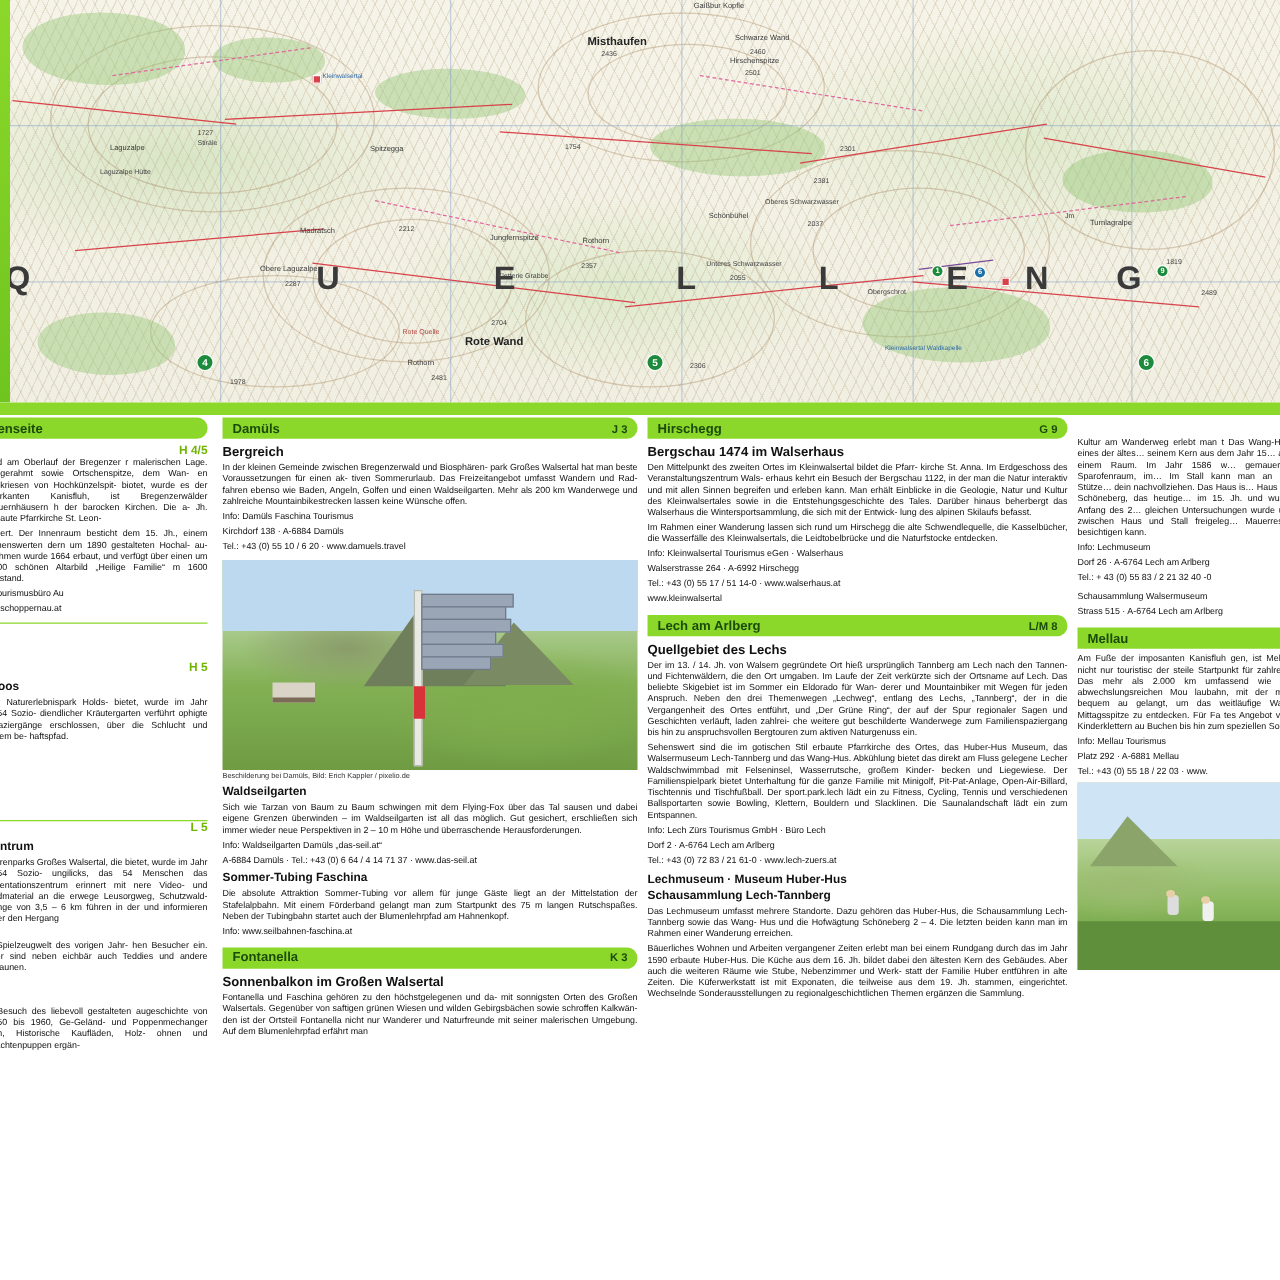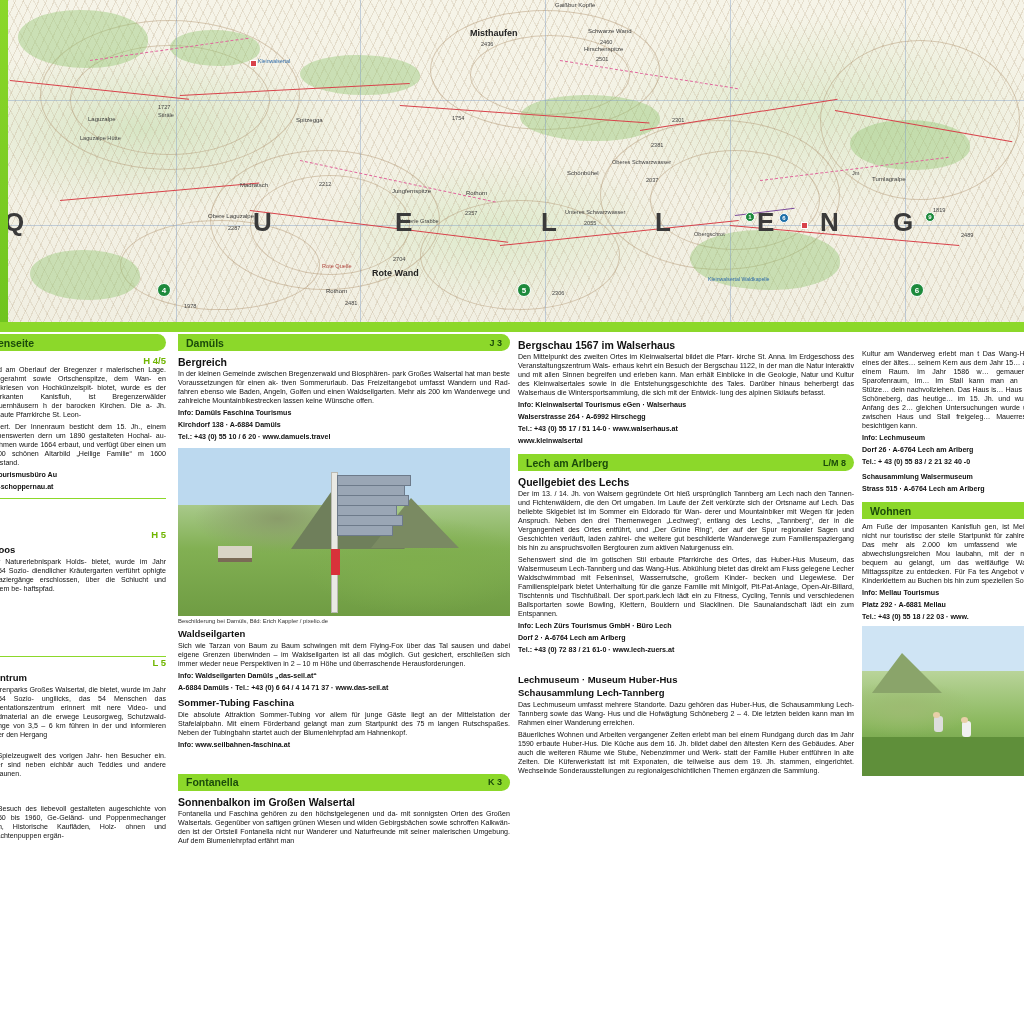--- a/index.html
+++ b/index.html
@@ -107,21 +107,21 @@
   }
   .h2 {
     font-size:10.5px; font-weight:bold; color:#111; margin:5px 0 2px 0; line-height:1.15;
   }
   .h3 {
     font-size:9.5px; font-weight:bold; color:#111; margin:5px 0 2px 0; line-height:1.15;
   }
   p.body {
     margin:0 0 3px 0; line-height:1.27; text-align:justify; font-size:7.1px;
   }
-  .info { font-weight:bold; font-size:7.1px; line-height:1.3; }
+  .info { font-weight:normal; font-size:7.1px; line-height:1.3; }
   .divider {
     border-top:1px solid #8cd82a; margin:6px 0 0 0;
   }
   .photo {
     width:100%; height:168px; margin:6px 0 2px 0;
     background:
       linear-gradient(#bcd9ef 0 34%, rgba(188,217,239,0) 34%),
       radial-gradient(ellipse 120px 50px at 30% 42%, #8a9c6a, rgba(138,156,106,0) 70%),
       radial-gradient(ellipse 160px 70px at 72% 70%, #7fae4d, rgba(127,174,77,0) 70%),
       linear-gradient(#a8c98a 34%, #82b053 60%, #6f9c43 100%);
@@ -307,63 +307,68 @@
 
     <div class="h3">Waldseilgarten</div>
     <p class="body">Sich wie Tarzan von Baum zu Baum schwingen mit dem Flying-Fox über das Tal sausen und dabei eigene Grenzen überwinden – im Waldseilgarten ist all das möglich. Gut gesichert, erschließen sich immer wieder neue Perspektiven in 2 – 10 m Höhe und überraschende Herausforderungen.</p>
     <p class="body info">Info: Waldseilgarten Damüls „das-seil.at“</p>
     <p class="body info">A-6884 Damüls · Tel.: +43 (0) 6 64 / 4 14 71 37 · www.das-seil.at</p>
 
     <div class="h3">Sommer-Tubing Faschina</div>
     <p class="body">Die absolute Attraktion Sommer-Tubing vor allem für junge Gäste liegt an der Mittelstation der Stafelalpbahn. Mit einem Förderband gelangt man zum Startpunkt des 75 m langen Rutschspaßes. Neben der Tubingbahn startet auch der Blumenlehrpfad am Hahnenkopf.</p>
     <p class="body info">Info: www.seilbahnen-faschina.at</p>
 
-    <div class="section-head" style="margin-top:24px;text-align:center;">
+    <div class="section-head" style="margin-top:8px;text-align:center;">
       <span class="nm">Fontanella</span>
       <span class="gr">K 3</span>
     </div>
     <div class="h2">Sonnenbalkon im Großen Walsertal</div>
     <p class="body">Fontanella und Faschina gehören zu den höchstgelegenen und da- mit sonnigsten Orten des Großen Walsertals. Gegenüber von saftigen grünen Wiesen und wilden Gebirgsbächen sowie schroffen Kalkwän- den ist der Ortsteil Fontanella nicht nur Wanderer und Naturfreunde mit seiner malerischen Umgebung. Auf dem Blumenlehrpfad erfährt man</p>
   </div>
 
   <div class="col col-2">
-    <div class="h2">Bergschau 1567 im Walserhaus</div>
+    <div class="section-head">
+      <span class="nm">Hirschegg</span>
+      <span class="gr">G 9</span>
+    </div>
+    <div class="h2">Bergschau 1474 im Walserhaus</div>
     <p class="body">Den Mittelpunkt des zweiten Ortes im Kleinwalsertal bildet die Pfarr- kirche St. Anna. Im Erdgeschoss des Veranstaltungszentrum Wals- erhaus kehrt ein Besuch der Bergschau 1122, in der man die Natur interaktiv und mit allen Sinnen begreifen und erleben kann. Man erhält Einblicke in die Geologie, Natur und Kultur des Kleinwalsertales sowie in die Entstehungsgeschichte des Tales. Darüber hinaus beherbergt das Walserhaus die Wintersportsammlung, die sich mit der Entwick- lung des alpinen Skilaufs befasst.</p>
+    <p class="body">Im Rahmen einer Wanderung lassen sich rund um Hirschegg die alte Schwendlequelle, die Kasselbücher, die Wasserfälle des Kleinwalsertals, die Leidtobelbrücke und die Naturfstocke entdecken.</p>
     <p class="body info">Info: Kleinwalsertal Tourismus eGen · Walserhaus</p>
     <p class="body info">Walserstrasse 264 · A-6992 Hirschegg</p>
     <p class="body info">Tel.: +43 (0) 55 17 / 51 14-0 · www.walserhaus.at</p>
     <p class="body info">www.kleinwalsertal</p>
 
     <div class="section-head" style="margin-top:8px;">
       <span class="nm">Lech am Arlberg</span>
       <span class="gr">L/M 8</span>
     </div>
     <div class="h2">Quellgebiet des Lechs</div>
     <p class="body">Der im 13. / 14. Jh. von Walsern gegründete Ort hieß ursprünglich Tannberg am Lech nach den Tannen- und Fichtenwäldern, die den Ort umgaben. Im Laufe der Zeit verkürzte sich der Ortsname auf Lech. Das beliebte Skigebiet ist im Sommer ein Eldorado für Wan- derer und Mountainbiker mit Wegen für jeden Anspruch. Neben den drei Themenwegen „Lechweg“, entlang des Lechs, „Tannberg“, der in die Vergangenheit des Ortes entführt, und „Der Grüne Ring“, der auf der Spur regionaler Sagen und Geschichten verläuft, laden zahlrei- che weitere gut beschilderte Wanderwege zum Familienspaziergang bis hin zu anspruchsvollen Bergtouren zum aktiven Naturgenuss ein.</p>
     <p class="body">Sehenswert sind die im gotischen Stil erbaute Pfarrkirche des Ortes, das Huber-Hus Museum, das Walsermuseum Lech-Tannberg und das Wang-Hus. Abkühlung bietet das direkt am Fluss gelegene Lecher Waldschwimmbad mit Felseninsel, Wasserrutsche, großem Kinder- becken und Liegewiese. Der Familienspielpark bietet Unterhaltung für die ganze Familie mit Minigolf, Pit-Pat-Anlage, Open-Air-Billard, Tischtennis und Tischfußball. Der sport.park.lech lädt ein zu Fitness, Cycling, Tennis und verschiedenen Ballsportarten sowie Bowling, Klettern, Bouldern und Slacklinen. Die Saunalandschaft lädt ein zum Entspannen.</p>
     <p class="body info">Info: Lech Zürs Tourismus GmbH · Büro Lech</p>
     <p class="body info">Dorf 2 · A-6764 Lech am Arlberg</p>
     <p class="body info">Tel.: +43 (0) 72 83 / 21 61-0 · www.lech-zuers.at</p>
 
-    <div class="h3" style="margin-top:20px;">Lechmuseum · Museum Huber-Hus</div>
+    <div class="h3" style="margin-top:6px;">Lechmuseum · Museum Huber-Hus</div>
     <div class="h3" style="margin-top:0;">Schausammlung Lech-Tannberg</div>
     <p class="body">Das Lechmuseum umfasst mehrere Standorte. Dazu gehören das Huber-Hus, die Schausammlung Lech-Tannberg sowie das Wang- Hus und die Hofwägtung Schöneberg 2 – 4. Die letzten beiden kann man im Rahmen einer Wanderung erreichen.</p>
     <p class="body">Bäuerliches Wohnen und Arbeiten vergangener Zeiten erlebt man bei einem Rundgang durch das im Jahr 1590 erbaute Huber-Hus. Die Küche aus dem 16. Jh. bildet dabei den ältesten Kern des Gebäudes. Aber auch die weiteren Räume wie Stube, Nebenzimmer und Werk- statt der Familie Huber entführen in alte Zeiten. Die Küferwerkstatt ist mit Exponaten, die teilweise aus dem 19. Jh. stammen, eingerichtet. Wechselnde Sonderausstellungen zu regionalgeschichtlichen Themen ergänzen die Sammlung.</p>
   </div>
 
   <div class="col col-3">
     <p class="body" style="margin-top:16px;">Kultur am Wanderweg erlebt man t Das Wang-Hus, eines der ältes… seinem Kern aus dem Jahr 15… aus einem Raum. Im Jahr 1586 w… gemauerten Sparofenraum, im… Im Stall kann man an der Stütze… dein nachvollziehen. Das Haus is… Haus am Schöneberg, das heutige… im 15. Jh. und wurde Anfang des 2… gleichen Untersuchungen wurde ü… zwischen Haus und Stall freigeleg… Mauerreste, besichtigen kann.</p>
     <p class="body info">Info: Lechmuseum</p>
     <p class="body info">Dorf 26 · A-6764 Lech am Arlberg</p>
     <p class="body info">Tel.: + 43 (0) 55 83 / 2 21 32 40 -0</p>
     <p class="body info" style="margin-top:6px;">Schausammlung Walsermuseum</p>
     <p class="body info">Strass 515 · A-6764 Lech am Arlberg</p>
 
     <div class="section-head" style="margin-top:8px;">
-      <span class="nm">Wohnen</span>
+      <span class="nm">Mellau</span>
       <span class="gr"></span>
     </div>
     <p class="body">Am Fuße der imposanten Kanisfluh gen, ist Mellau nicht nur touristisc der steile Startpunkt für zahlreich Das mehr als 2.000 km umfassend wie die abwechslungsreichen Mou laubahn, mit der man bequem au gelangt, um das weitläufige Wand Mittagsspitze zu entdecken. Für Fa tes Angebot vom Kinderklettern au Buchen bis hin zum speziellen Sor</p>
     <p class="body info">Info: Mellau Tourismus</p>
     <p class="body info">Platz 292 · A-6881 Mellau</p>
     <p class="body info">Tel.: +43 (0) 55 18 / 22 03 · www.</p>
 
     <div class="photo2">
       <div style="position:absolute;left:6%;top:18%;width:0;height:0;border-left:30px solid transparent;border-right:40px solid transparent;border-bottom:40px solid #8aa46a;"></div>
       <div class="cyclist" style="left:42%;top:60%;"></div>

